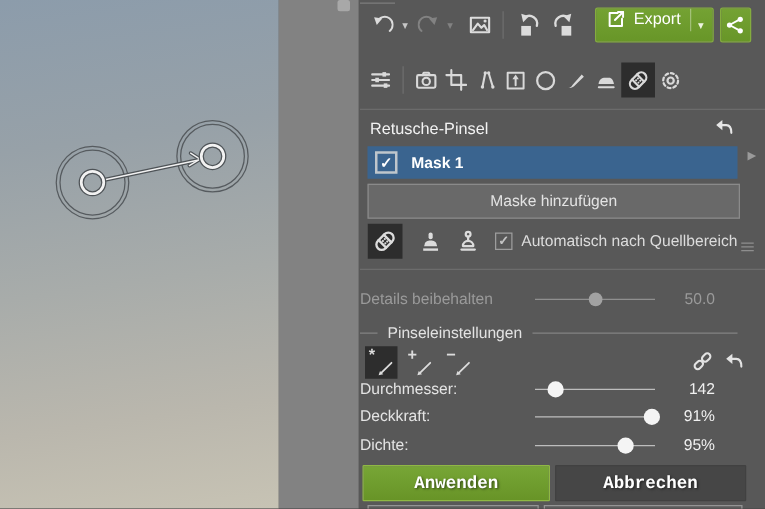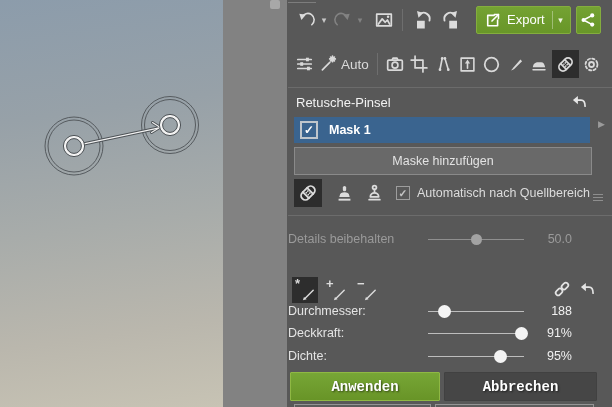--- a/index.html
+++ b/index.html
@@ -14,21 +14,21 @@
   .panel{position:absolute;left:287px;top:0;width:325px;height:407px;background:#585858;}
   .topfrag{position:absolute;left:1px;top:2px;width:28px;height:1px;background:#7d7d7d;}
   .row{position:absolute;display:flex;align-items:center;}
   .topbar{left:8px;top:5px;height:30px;gap:2px;}
   .icon-btn{display:flex;align-items:center;justify-content:center;width:22px;height:26px;color:#dcdcdc;}
   .icon-btn.disabled{color:#828282;}
   .caret{width:10px;height:26px;display:flex;align-items:center;justify-content:center;
          font-size:9px;color:#c7c7c7;}
   .caret.disabled{color:#828282;}
   .vsep{width:1px;height:22px;background:#6e6e6e;margin:0 5px;}
-  .export-btn{display:flex;align-items:center;height:26px;margin-left:10px;padding:0 4px 0 7px;
+  .export-btn{display:flex;height:26px;margin-left:10px;padding:0 4px 0 7px;
     background:linear-gradient(#74a233,#689628);border:1px solid #84ad3e;border-radius:2px;color:#fff;}
   .export-btn .lbl{font-size:13px;margin:0 7px 1px 6px;}
   .export-btn .bsep{width:1px;height:18px;background:rgba(255,255,255,.35);margin-right:3px;}
   .export-btn .caret{color:#eef4e2;}
   .share-btn{display:flex;align-items:center;justify-content:center;width:23px;height:26px;margin-left:3px;
     background:linear-gradient(#74a233,#689628);border:1px solid #84ad3e;border-radius:2px;color:#fff;}
   .tabsbar{left:6px;top:47px;height:34px;gap:1px;}
   .tab-btn{display:flex;align-items:center;justify-content:center;width:23px;height:28px;color:#d9d9d9;}
   .tab-btn.wide{width:auto;padding:0 2px;}
   .auto-lbl{font-size:13.5px;color:#d9d9d9;margin-left:4px;}
@@ -191,27 +191,20 @@
 
     <div class="row tabsbar">
       <div class="tab-btn">
         <svg width="19" height="18" viewBox="0 0 16 16">
             <path class="st" stroke-width="1.1" d="M2 4 H14 M2 8 H14 M2 12 H14"></path>
             <rect class="fl" x="9.3" y="2.4" width="2.6" height="3.2"></rect>
             <rect class="fl" x="4.2" y="6.4" width="2.6" height="3.2"></rect>
             <rect class="fl" x="10.2" y="10.4" width="2.6" height="3.2"></rect>
           </svg>
       </div>
-      <div class="tab-btn wide">
-        <svg width="18" height="18" viewBox="0 0 16 16">
-            <path class="st" stroke-width="2" d="M3 13.2 L9.6 6.6"></path>
-            <path class="st" stroke-width="1" d="M12 1 V6 M9.5 3.5 H14.5 M10.3 1.8 L13.7 5.2 M13.7 1.8 L10.3 5.2"></path>
-          </svg>
-        <span class="auto-lbl">Auto</span>
-      </div>
       <div class="vsep"></div>
       <div class="tab-btn">
         <svg width="20" height="18" viewBox="0 0 16 16">
             <rect class="st" x="1.5" y="4.5" width="13" height="9" rx="1"></rect>
             <path class="st" d="M5.4 4.5 L6.2 2.8 H9.8 L10.6 4.5"></path>
             <circle class="st" cx="8" cy="9" r="2.6"></circle>
           </svg>
       </div>
       <div class="tab-btn">
         <svg width="18" height="18" viewBox="0 0 16 16">
@@ -330,20 +323,25 @@
 
     <div class="srow disabled" style="top:228px">
       <span class="s-label">Details beibehalten</span>
       <span class="s-trackwrap">
         <span class="s-track"></span>
         <span class="s-thumb" style="left:50%"></span>
       </span>
       <span class="s-value">50.0</span>
     </div>
 
+    <div class="subsec">
+      <span class="line l1"></span>
+      <span class="sl">Pinseleinstellungen</span>
+      <span class="line l2"></span>
+    </div>
 
     <div class="row brush-modes">
       <div class="bm selected">
         <span class="mod">*</span>
         <svg width="15" height="15" viewBox="0 0 16 16">
             <path class="st" stroke-width="2.4" d="M4.5 13 L13 4.5"></path>
             <polygon class="fl" points="2,15.2 6,14.2 3.2,11.6"></polygon>
           </svg>
       </div>
       <div class="bm">
@@ -377,21 +375,21 @@
         </div>
       </div>
     </div>
 
     <div class="srow" style="top:300px">
       <span class="s-label">Durchmesser:</span>
       <span class="s-trackwrap">
         <span class="s-track"></span>
         <span class="s-thumb" style="left:17%"></span>
       </span>
-      <span class="s-value">188</span>
+      <span class="s-value">142</span>
     </div>
     <div class="srow" style="top:322px">
       <span class="s-label">Deckkraft:</span>
       <span class="s-trackwrap">
         <span class="s-track"></span>
         <span class="s-thumb" style="left:97%"></span>
       </span>
       <span class="s-value">91%</span>
     </div>
     <div class="srow" style="top:345px">

